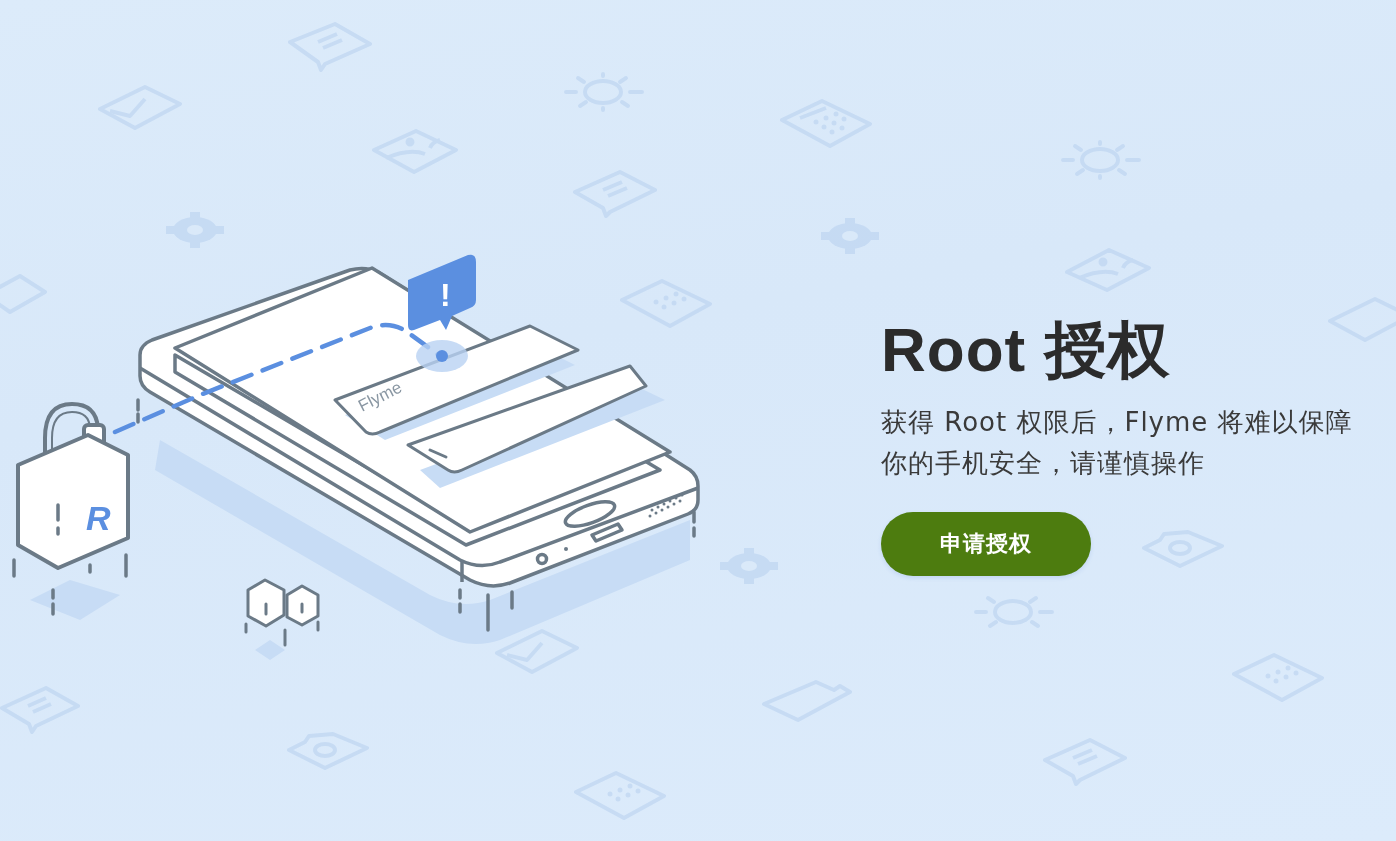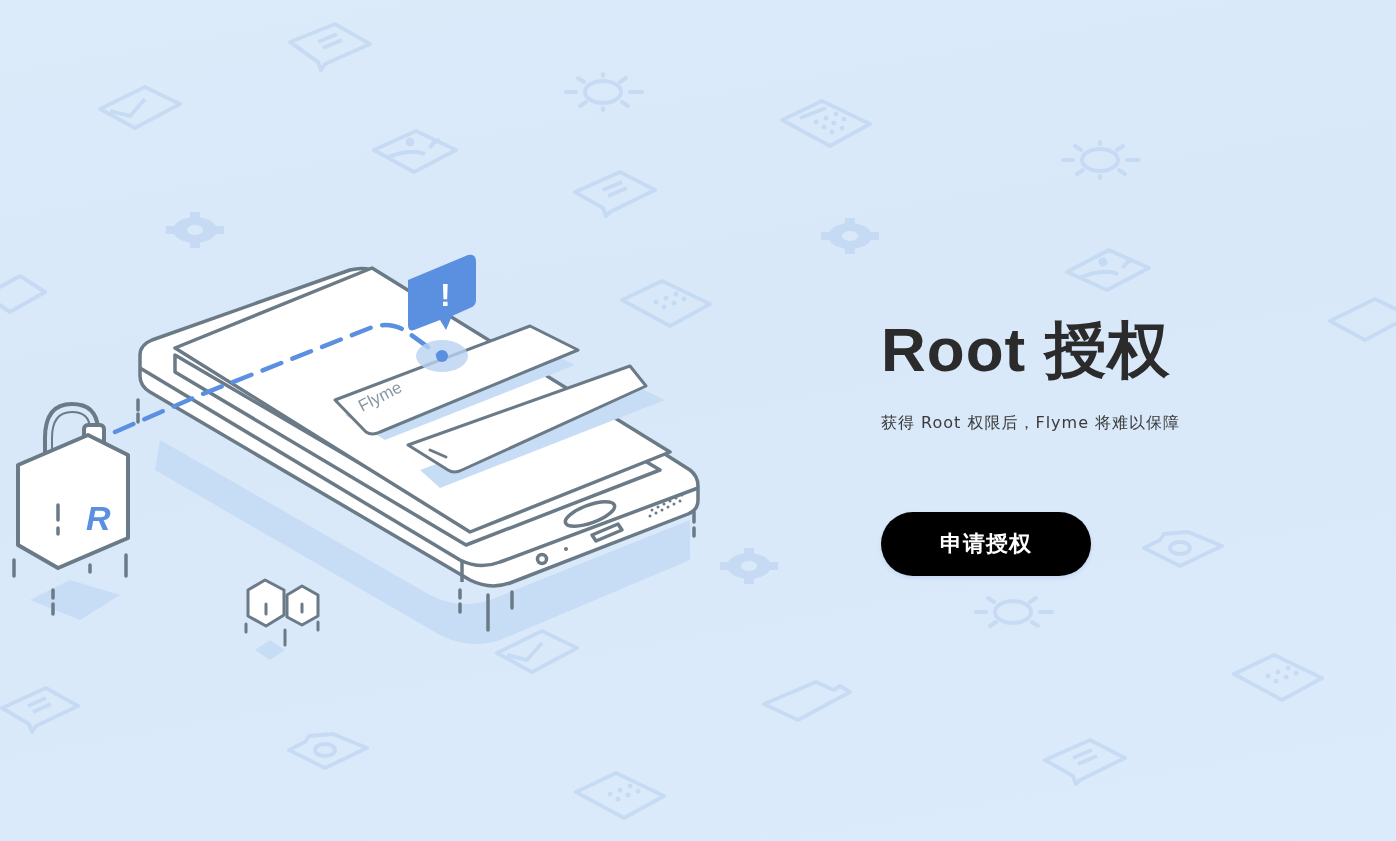--- a/index.html
+++ b/index.html
@@ -11,27 +11,27 @@
   .bg-icons { position: absolute; inset: 0; }
   .bg-icon { position: absolute; opacity: 0.55; }
   .illustration { position: absolute; left: 0; top: 240px; width: 720px; height: 420px; }
   .text-area { position: absolute; left: 881px; top: 314px; }
   .title {
     font-family: "Liberation Sans", "DejaVu Sans", sans-serif;
     font-size: 62px; font-weight: bold; color: #2b2b2b; margin: 0;
     letter-spacing: 1px; line-height: 72px;
   }
   .desc {
-    margin-top: 16px; font-size: 16px; color: #3a3a3a; line-height: 41px;
+    margin-top: 16px; font-size: 26px; color: #3a3a3a; line-height: 41px;
     width: 500px; letter-spacing: 1px;
   }
   .btn {
     position: absolute; left: 0; top: 198px;
     width: 210px; height: 64px; border-radius: 32px;
-    background: #000000; color: #fff; border: none;
+    background: #4d7c0f; color: #fff; border: none;
     font-size: 22px; font-weight: bold; letter-spacing: 1px;
     font-family: "DejaVu Sans", sans-serif; cursor: pointer;
     box-shadow: 0 2px 4px rgba(60,110,200,0.15);
   }
 </style>
 </head>
 <body>
 
 <div class="bg-icons">
   <svg class="bg-icon" style="left:285px;top:22px" width="90" height="50" viewBox="0 0 90 50">
@@ -303,15 +303,16 @@
     <path d="M246 624 V632"></path>
       <path d="M318 622 V630"></path>
       <path d="M285 630 V645"></path>
   </g>
 </svg>
 
 <div class="text-area">
   <h1 class="title">Root 授权</h1>
   <div class="desc">
     <div>获得 Root 权限后，Flyme 将难以保障</div>
+    <div>你的手机安全，请谨慎操作</div>
   </div>
   <button class="btn">申请授权</button>
 </div>
 
 </body></html>

